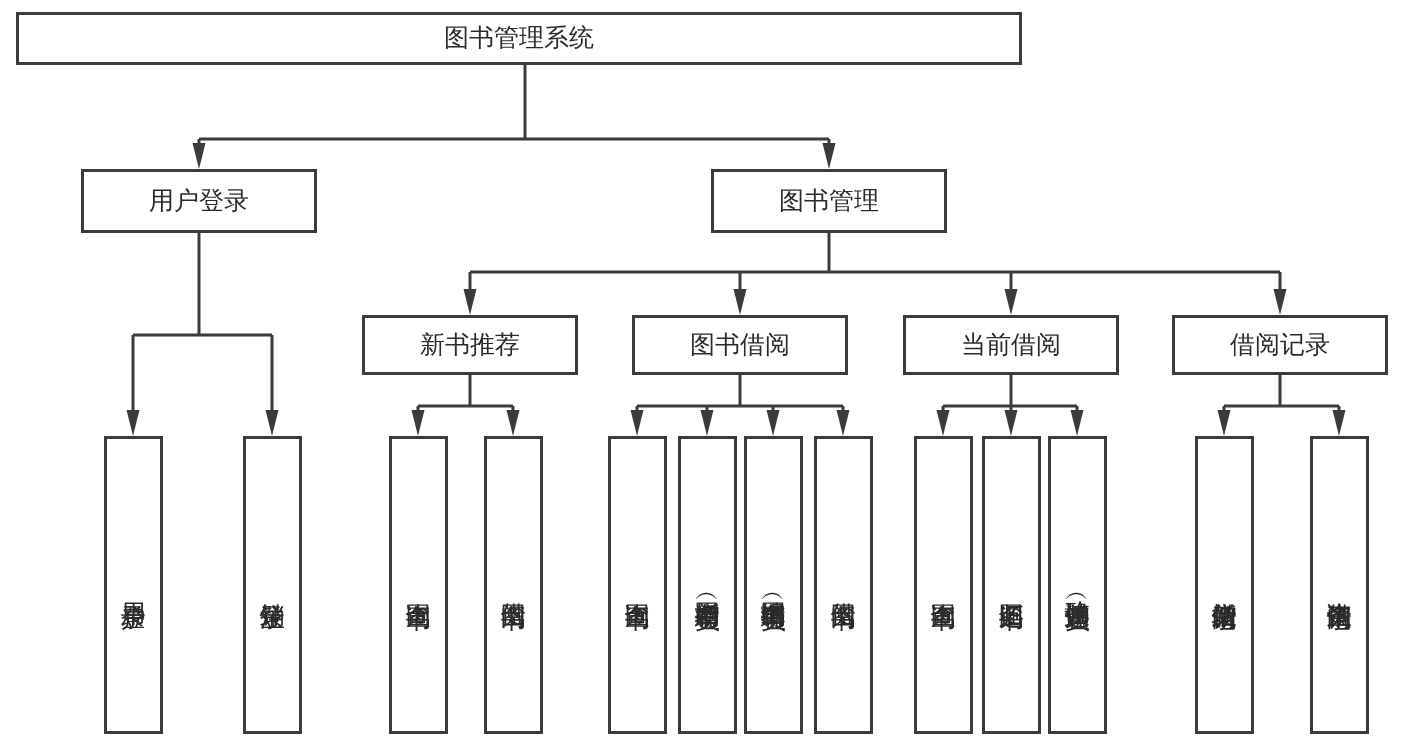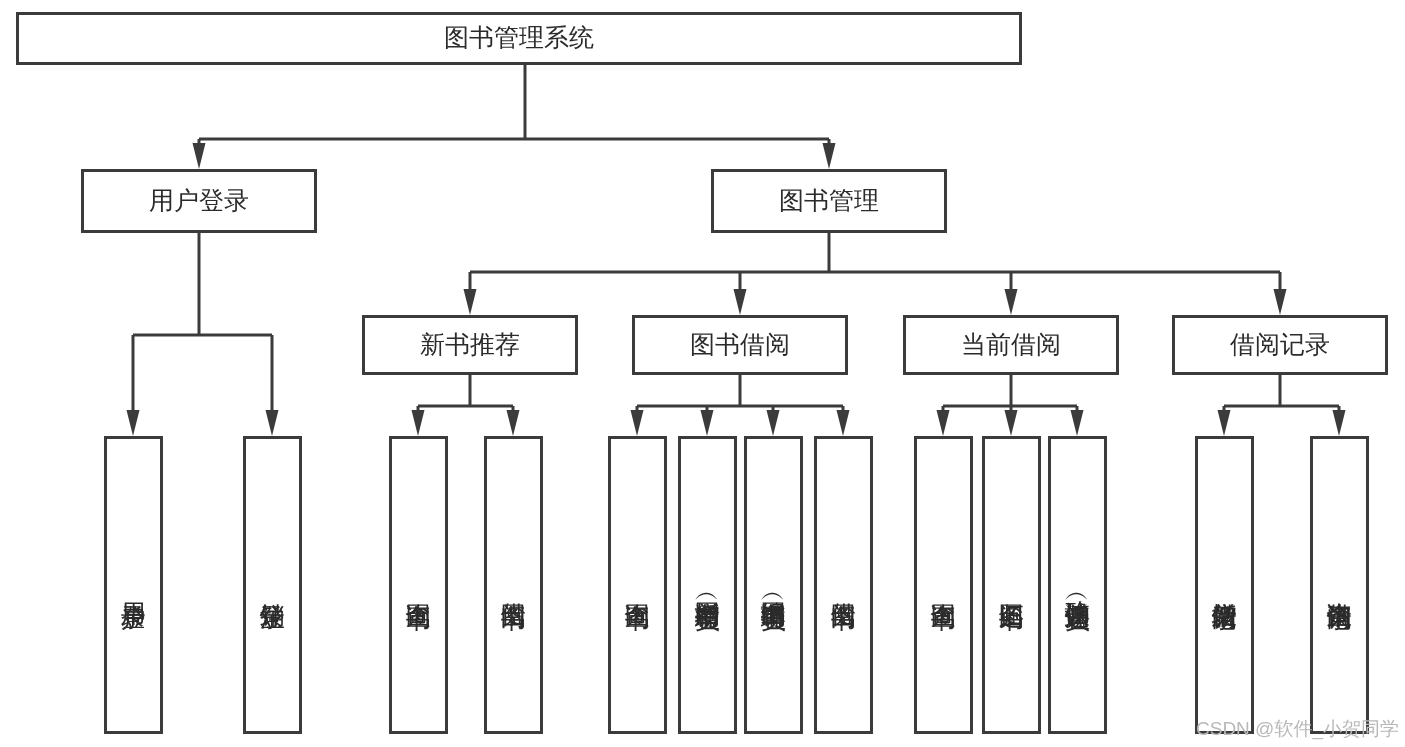--- a/index.html
+++ b/index.html
@@ -174,15 +174,14 @@
       <div class="node-label-v" style="left: 678px; top: 436px; width: 59px; height: 298px;">新增图书（管理员）</div>
       <div class="node-label-v" style="left: 744px; top: 436px; width: 59px; height: 298px;">编辑图书（管理员）</div>
       <div class="node-label-v" style="left: 814px; top: 436px; width: 59px; height: 298px;">借阅图书</div>
       <div class="node-label-v" style="left: 914px; top: 436px; width: 59px; height: 298px;">查询图书</div>
       <div class="node-label-v" style="left: 982px; top: 436px; width: 59px; height: 298px;">归还图书</div>
       <div class="node-label-v" style="left: 1048px; top: 436px; width: 59px; height: 298px;">确认归还（管理员）</div>
       <div class="node-label-v" style="left: 1195px; top: 436px; width: 59px; height: 298px;">新增借阅记录</div>
       <div class="node-label-v" style="left: 1310px; top: 436px; width: 59px; height: 298px;">查询借阅记录</div>
     </div>
 
-  <div class="watermark" style="left: 1196px; top: 716px;">CSDN @软件_小贺同学</div>
 
 </div>
 
 </body></html>

